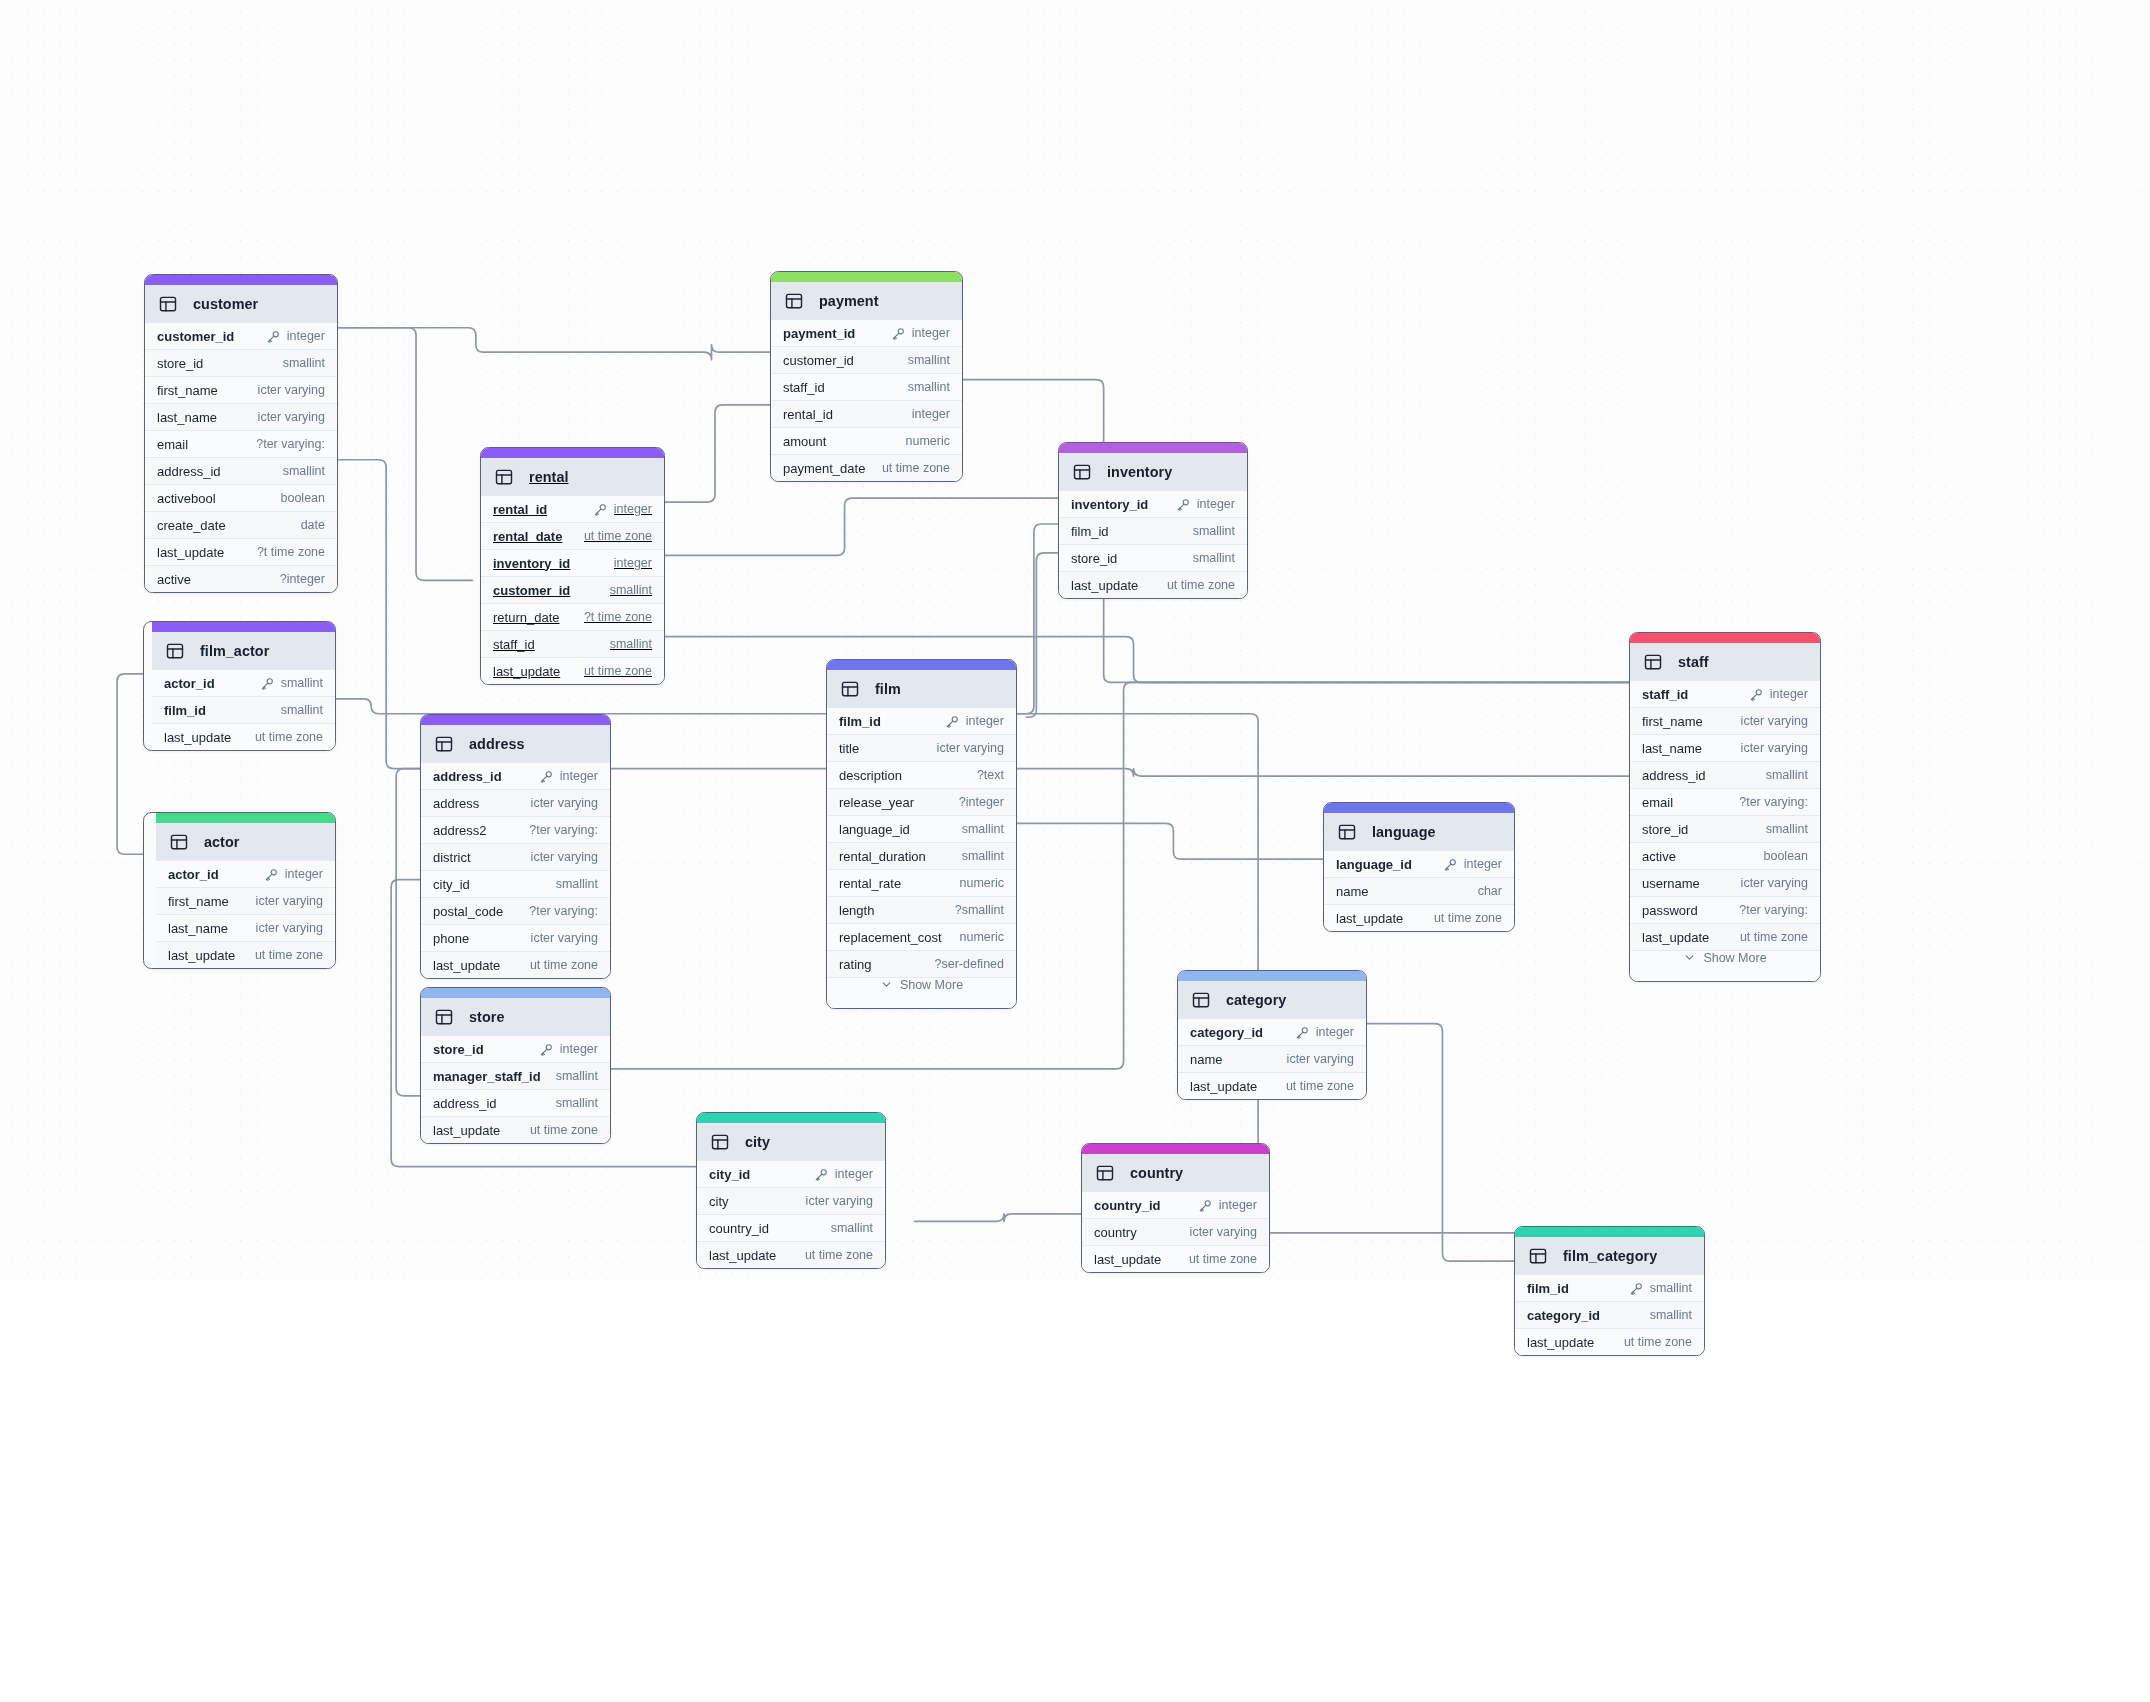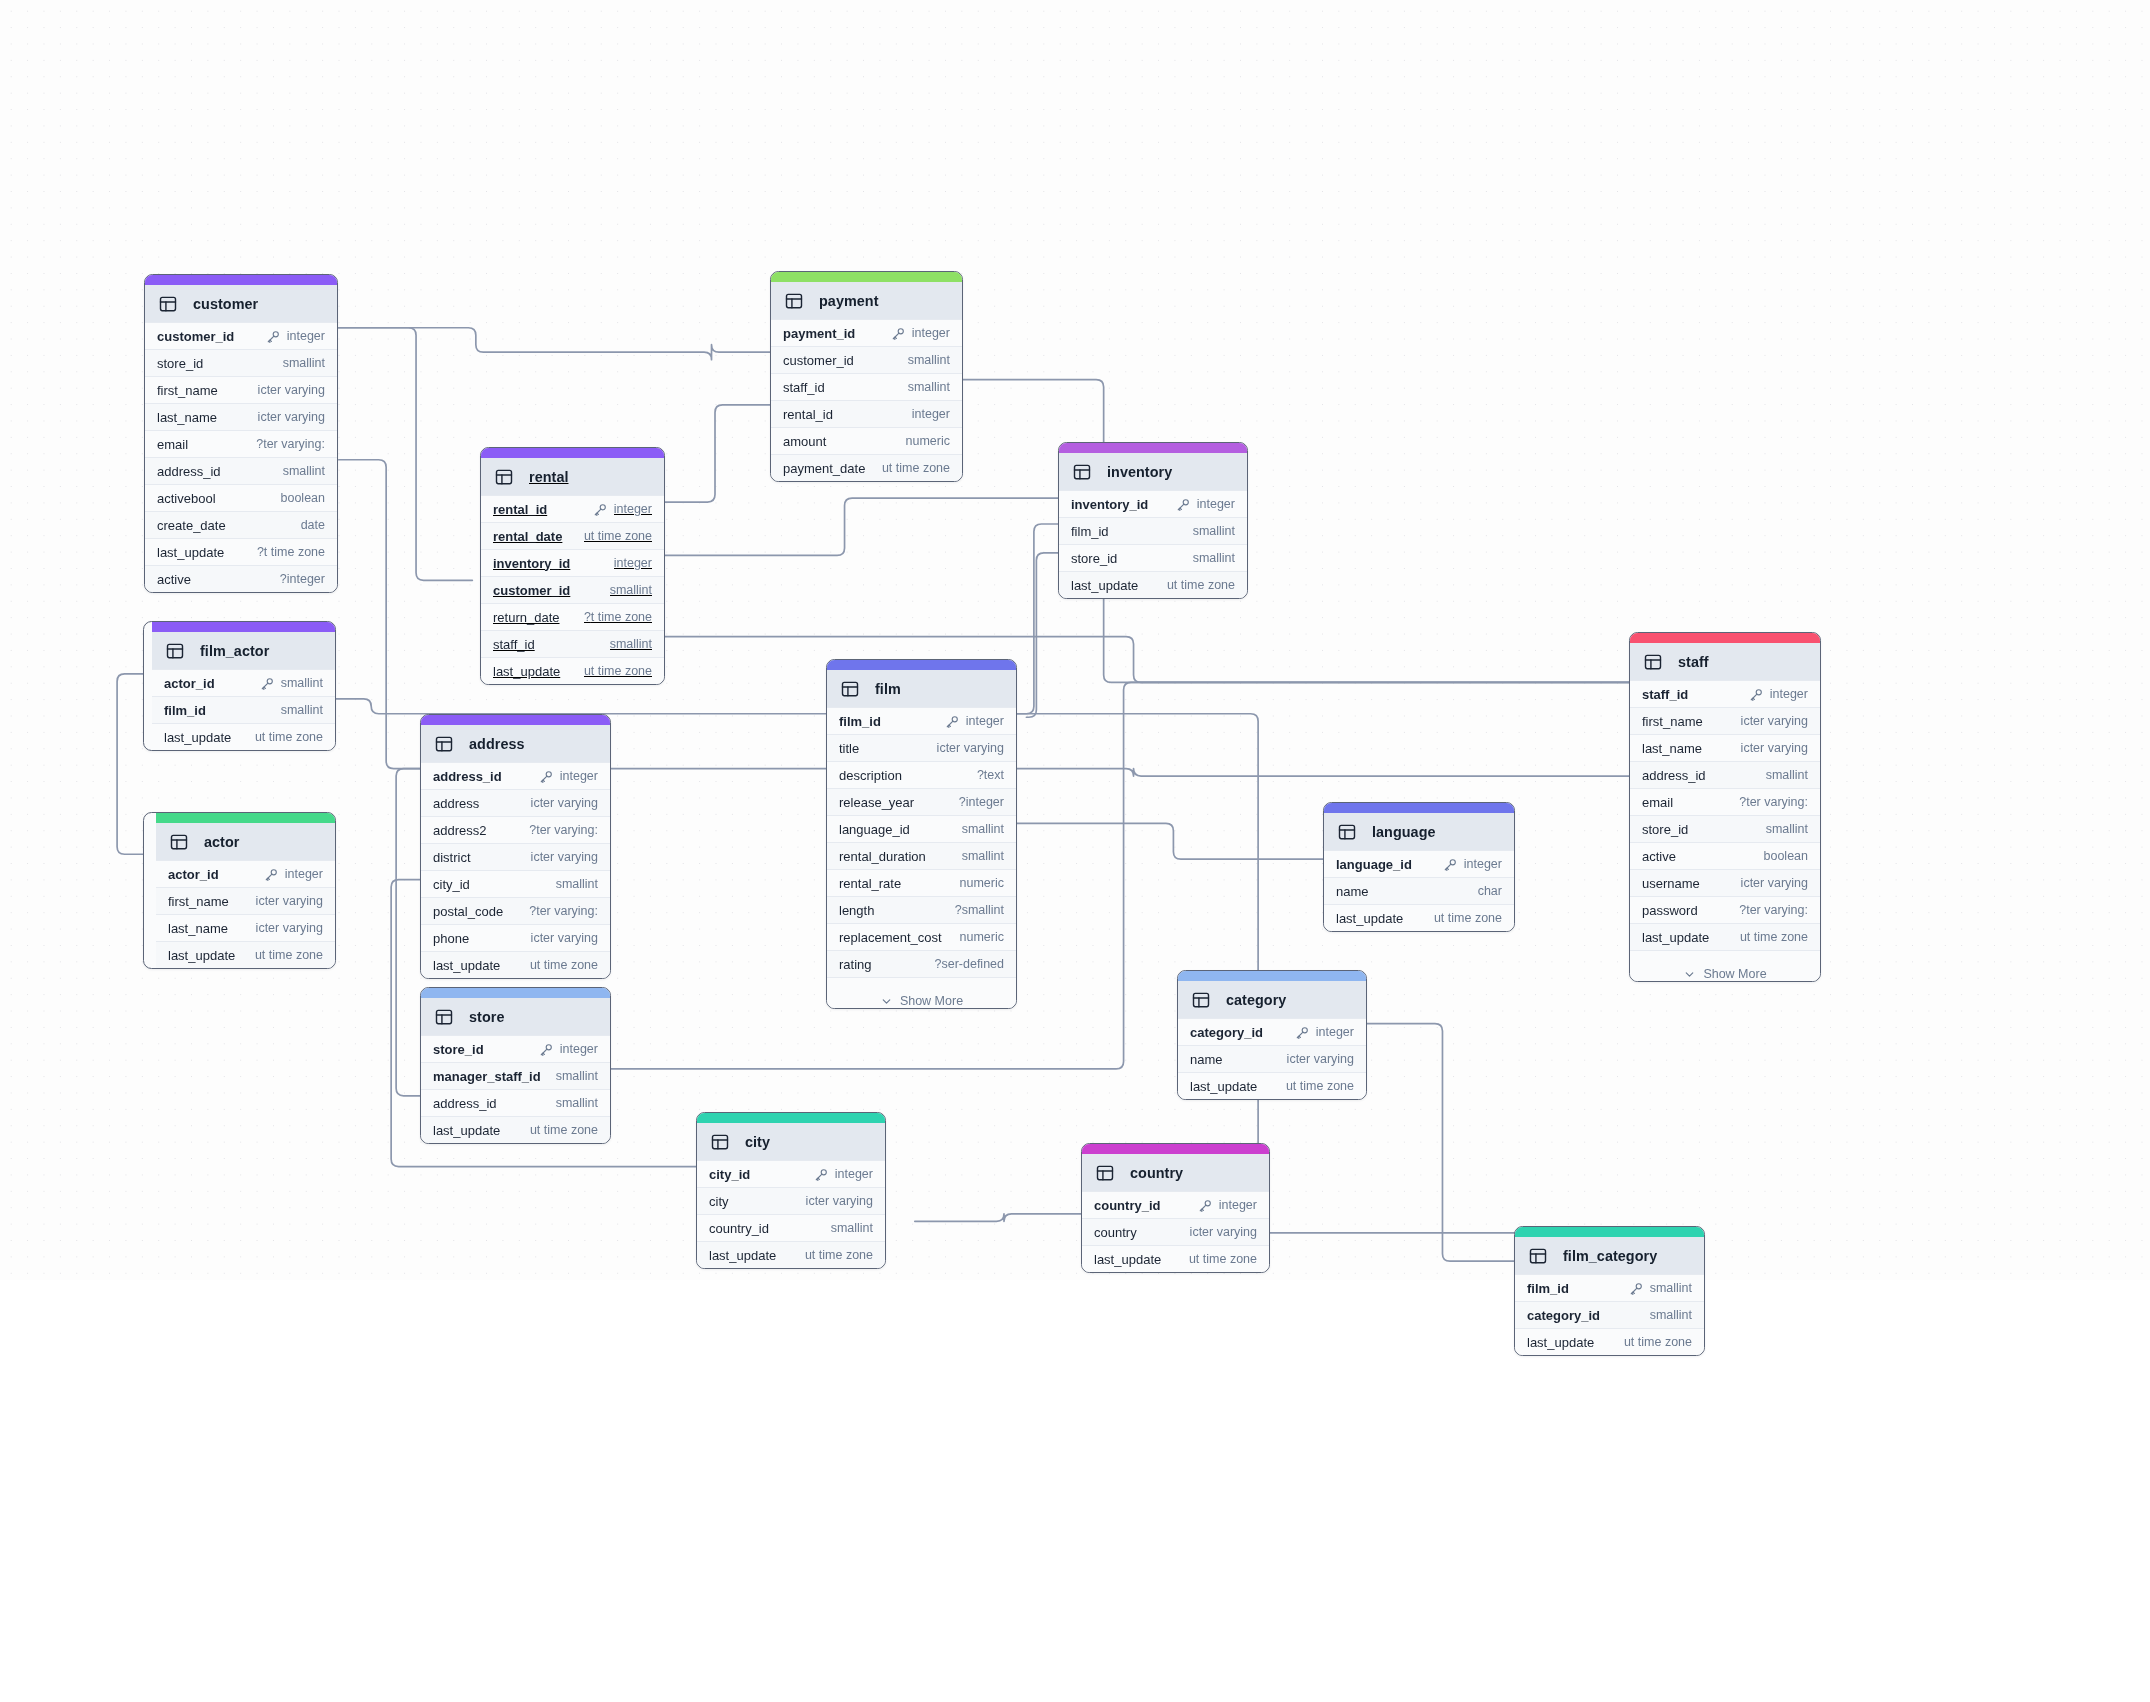--- a/index.html
+++ b/index.html
@@ -58,21 +58,21 @@
   .f-name{font-size:13px;color:#1b2433;white-space:nowrap;}
   .f-name.pk{font-weight:bold;}
   .f-right{display:flex;align-items:center;gap:5.5px;overflow:hidden;flex:none;}
   .key-icon{width:15px;height:15px;flex:none;display:block;}
   .f-type{
     font-size:12.5px;color:#6b7a90;white-space:nowrap;
     direction:rtl;text-align:right;overflow:hidden;
     max-width:102px;
   }
   .show-more{
-    display:flex;align-items:flex-end;justify-content:center;gap:7px;
+    display:flex;align-items:flex-start;justify-content:center;gap:7px;
     height:30px;border-top:0.8px solid #e6eaf0;
     background:#fafbfc;font-size:12.5px;color:#6b7a90;cursor:pointer;
   }
   .chev{width:13px;height:13px;display:block;}
 </style>
 </head>
 <body>
 
 <div id="canvas">
 

